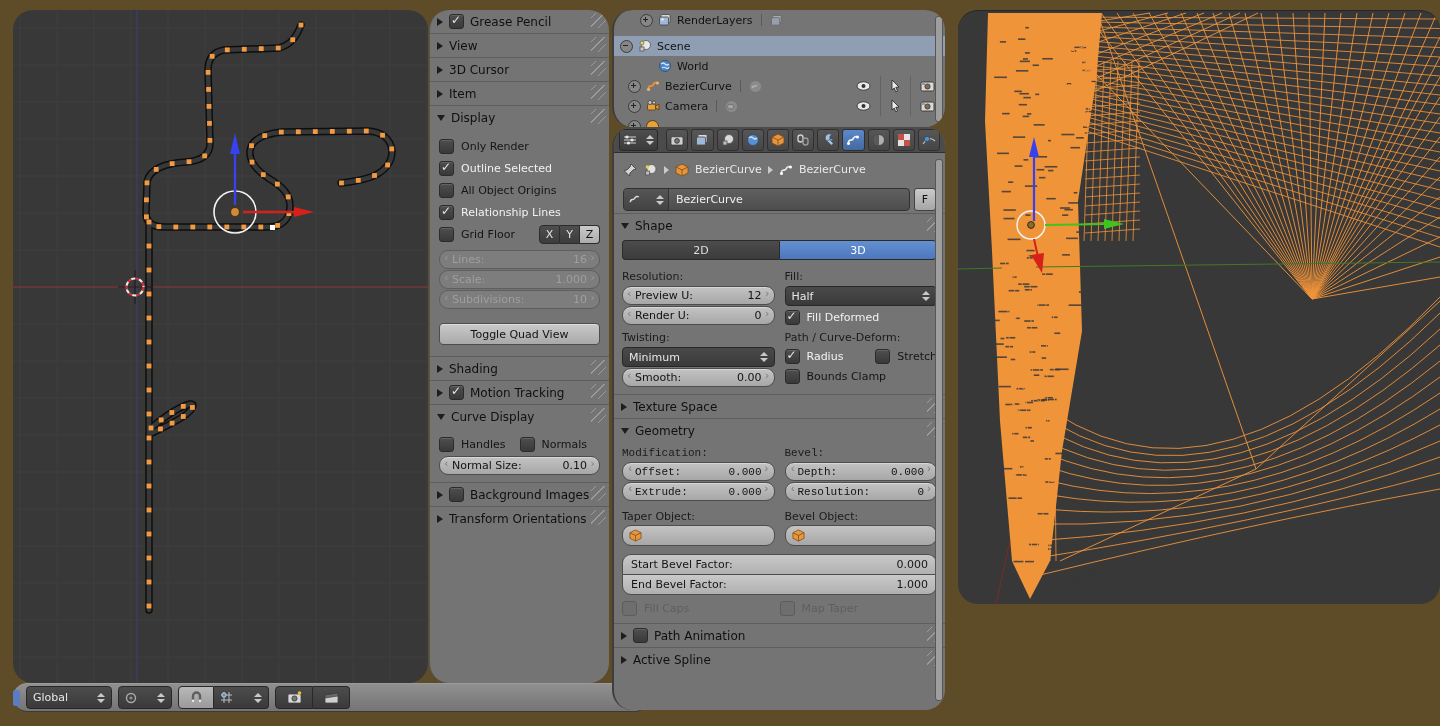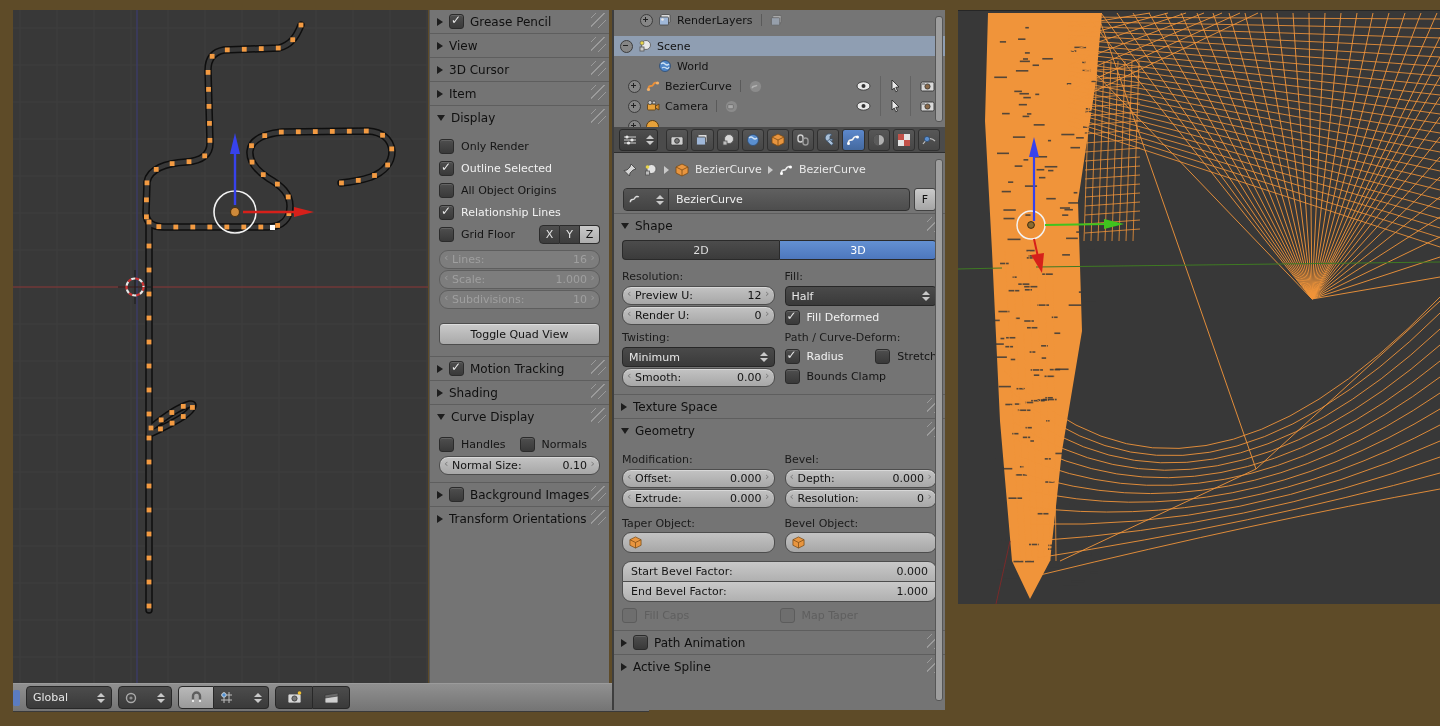--- a/index.html
+++ b/index.html
@@ -1,19 +1,19 @@
 <!DOCTYPE html>
 <html><head>
 <meta charset="utf-8">
 <style>
   html,body{margin:0;padding:0;}
   body{width:1440px;height:726px;background:#5e4b28;position:relative;overflow:hidden;
        font-family:"DejaVu Sans","Liberation Sans",sans-serif;font-size:11px;color:#141414;
        -webkit-font-smoothing:antialiased;}
-  .abs{position:absolute;}
+  .abs{position:absolute;border-radius:20px;}
   
   .vp-left{left:13px;top:10px;width:415px;height:673px;background:#383838;overflow:hidden;}
   .vp-right{left:958px;top:10px;width:482px;height:593px;background:#383838;overflow:hidden;border-top:1px solid #262626;}
   .vp-header{left:13px;top:683px;width:636px;height:27px;background:linear-gradient(#909090,#747474);
              border-top:1px solid #9b9b9b;border-bottom:1px solid #3a3a3a;display:flex;align-items:center;gap:6px;padding-left:0;}
   .npanel{left:429px;top:10px;width:179px;height:673px;background:#747474;border-left:1px solid #565656;overflow:hidden;}
   .outliner{left:612px;top:10px;width:331px;height:117px;background:#757575;border-left:2px solid #3e3e3e;overflow:hidden;}
   .props{left:612px;top:127px;width:331px;height:583px;background:#747474;border-left:2px solid #3e3e3e;overflow:hidden;}
   
   .ph{height:23px;border-top:1px solid #5e5e5e;display:flex;align-items:center;gap:6px;padding:0 7px;position:relative;}
@@ -361,27 +361,27 @@
     <div class="nf dis">
         <span>Subdivisions:</span>
         <span>10</span>
       </div>
     <div style="height:13px;"></div>
     <div class="btn-light">Toggle Quad View</div>
     <div style="height:7px;"></div>
   </div>
   <div class="ph">
     <span class="tri-r"></span>
+    <span class="lbl">Shading</span>
+    <span class="grip"></span>
+  </div>
+  <div class="ph">
+    <span class="tri-r"></span>
     <span class="cb checked"></span>
     <span class="lbl">Motion Tracking</span>
-    <span class="grip"></span>
-  </div>
-  <div class="ph">
-    <span class="tri-r"></span>
-    <span class="lbl">Shading</span>
     <span class="grip"></span>
   </div>
   <div class="ph">
     <span class="tri-d"></span>
     <span class="lbl">Curve Display</span>
     <span class="grip"></span>
   </div>
   <div style="padding:5px 9px 6px 9px;">
     <div style="display:flex;">
       <div class="cbrow" style="flex:1;">
@@ -709,21 +709,21 @@
   <div class="ph">
     <span class="tri-r"></span>
     <span class="lbl">Texture Space</span>
     <span class="grip"></span>
   </div>
   <div class="ph">
     <span class="tri-d"></span>
     <span class="lbl">Geometry</span>
     <span class="grip"></span>
   </div>
-  <div class="col2" style="margin-top:7px;">
+  <div class="col2" style="margin-top:0;font-family:Liberation Mono, monospace;">
     <div>
       <div class="seclbl">Modification:</div>
       <div class="nf">
           <span>Offset:</span>
           <span>0.000</span>
         </div>
       <div class="nf">
           <span>Extrude:</span>
           <span>0.000</span>
         </div>

